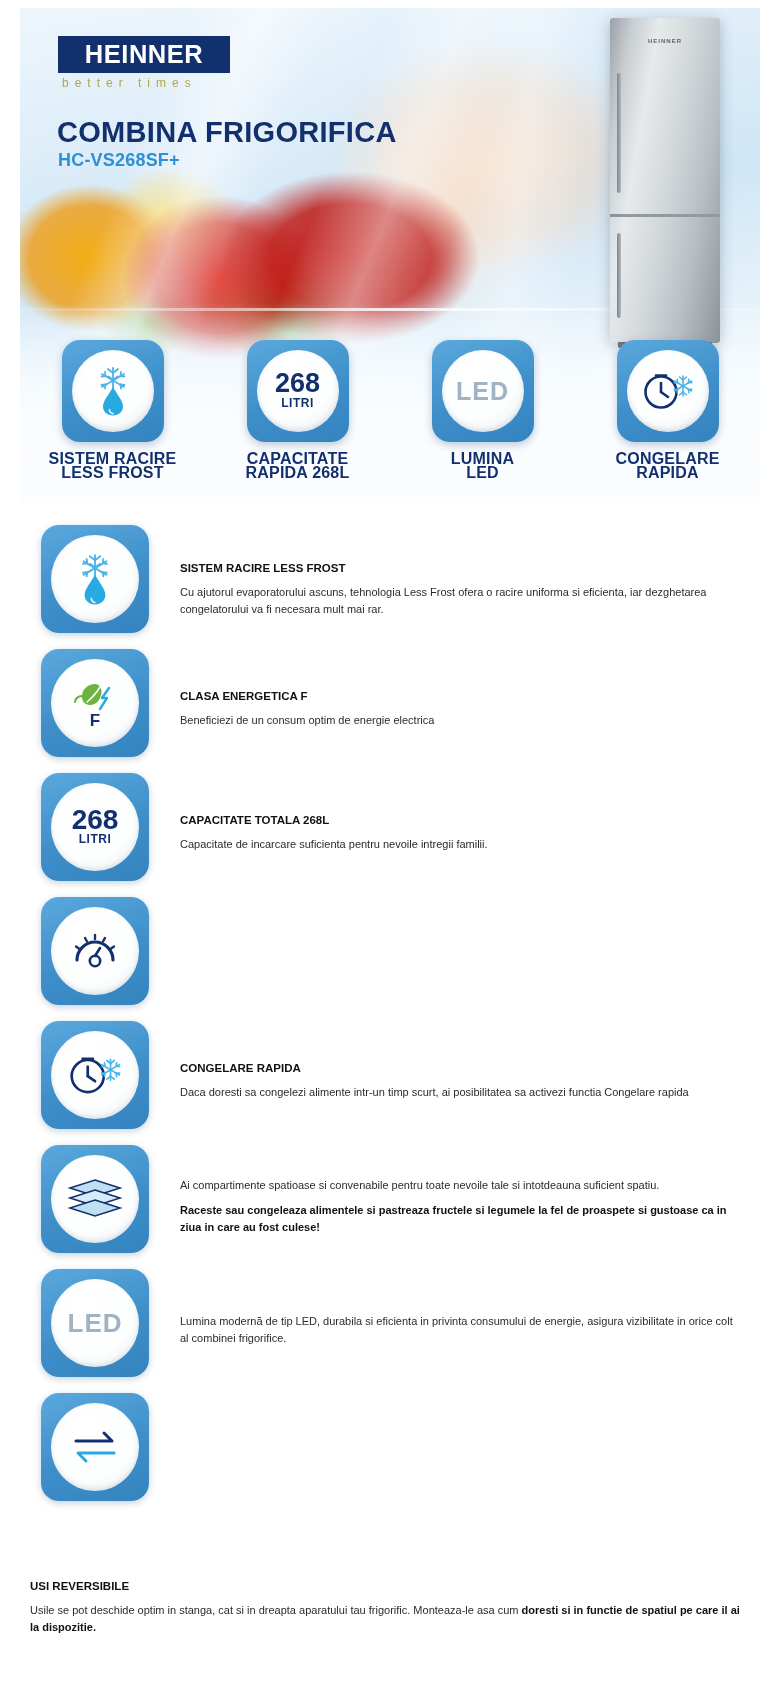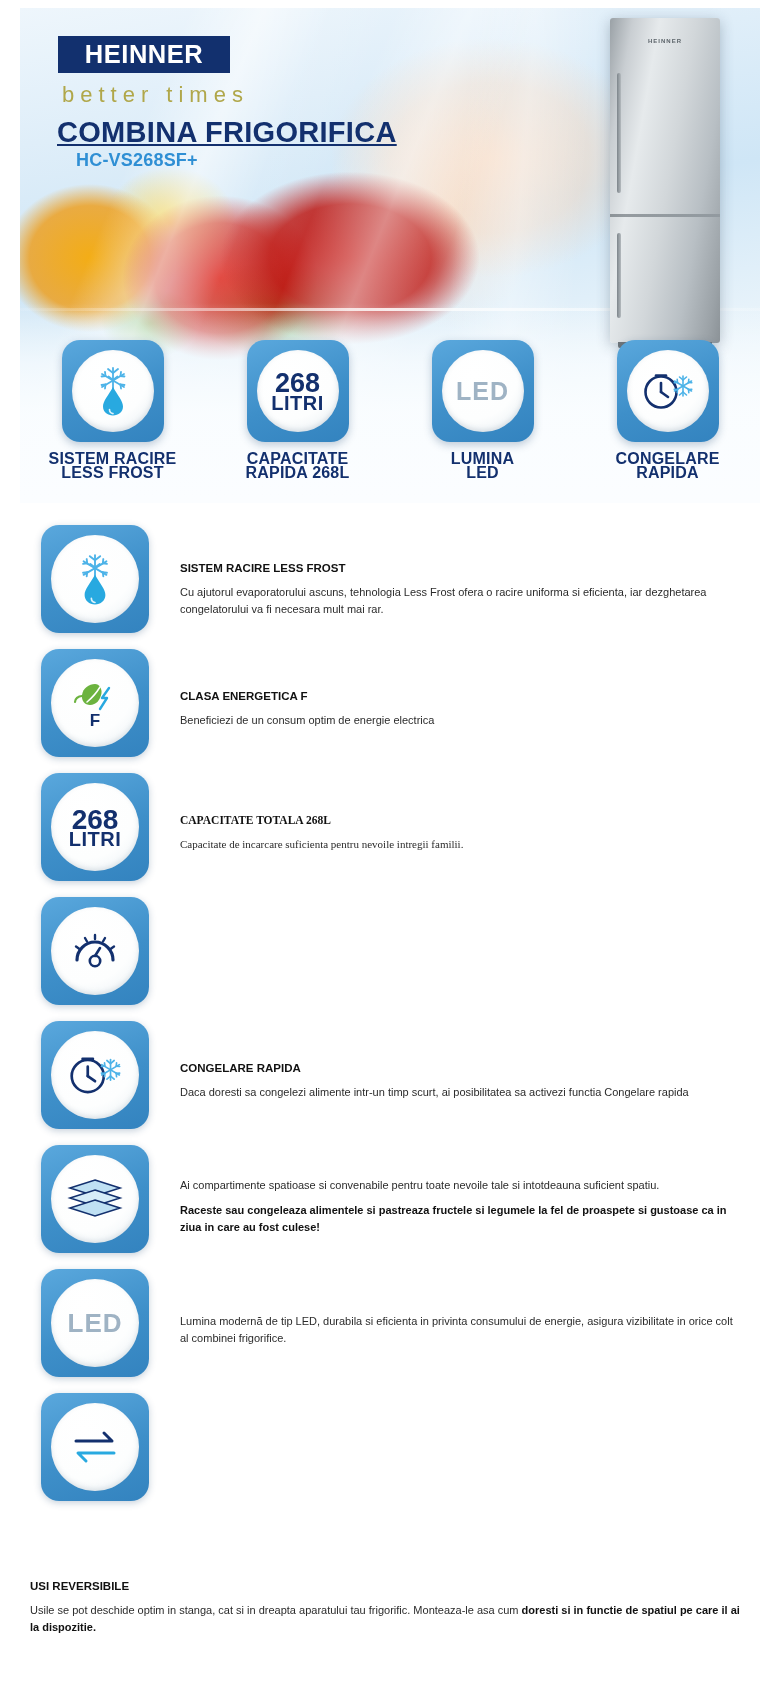--- a/index.html
+++ b/index.html
@@ -60,30 +60,30 @@
     width:172px; height:37px;
     background:#12306e;
     display:flex; align-items:center; justify-content:center;
   }
   .logo-text {
     color:#ffffff; font-weight:bold; font-size:25px;
     letter-spacing:.5px; font-family:"Liberation Sans", sans-serif;
     transform:scaleX(1.02);
   }
   .logo-tag {
-    position:absolute; left:42px; top:74px;
-    color:#b0a74a; font-size:22px; letter-spacing:6px;
+    position:absolute; left:42px; top:68px;
+    color:#b0a74a; font-size:12px; letter-spacing:6px;
     font-family:"Liberation Sans", sans-serif;
   }
   .hero-title {
     position:absolute; left:37px; top:108px;
-    color:#13306e; font-size:29px; font-weight:bold; letter-spacing:.3px;text-decoration:underline;
+    color:#13306e; font-size:29px; font-weight:bold; letter-spacing:.3px;
   }
   .hero-model {
-    position:absolute; left:56px; top:142px;
+    position:absolute; left:38px; top:142px;
     color:#2f8fd4; font-size:18px; font-weight:bold; letter-spacing:.2px;
   }
 
   
   .fridge {
     position:absolute; right:40px; top:10px;
     width:110px; height:325px;
     background:linear-gradient(100deg,#9aa1a6 0%, #c9ced2 14%, #e6eaec 30%, #d2d7da 52%, #b8bfc4 74%, #9ba2a7 92%, #8b9297 100%);
     border-radius:3px;
     box-shadow:0 3px 14px rgba(40,60,80,.3);
@@ -123,21 +123,21 @@
     box-shadow:inset 0 -2px 5px rgba(120,140,160,.25);
   }
   .badge-cap {
     margin-top:10px; text-align:center; color:#13306e;
     font-size:16px; font-weight:bold; line-height:14px; letter-spacing:.2px;
   }
   .badge-cap .l2 { display:block; }
 
   
   .num-268 { color:#13306e; font-weight:bold; font-size:27px; line-height:25px; text-align:center; }
-  .num-lit { color:#13306e; font-weight:bold; font-size:20px; line-height:15px; letter-spacing:.5px; text-align:center; }
+  .num-lit { color:#13306e; font-weight:bold; font-size:12px; line-height:15px; letter-spacing:.5px; text-align:center; }
   .led-word { color:#9fb3c4; font-weight:bold; font-size:25px; letter-spacing:1px; }
 
   
   .features { width:740px; margin:18px auto 0 auto; }
   .frow { display:flex; align-items:flex-start; margin-bottom:14px; }
   .ftile-wrap { width:150px; flex:0 0 150px; display:flex; justify-content:center; }
   .ftile {
     width:108px; height:108px; border-radius:18px;
     background:linear-gradient(160deg,#5aa8dd 0%, #3e8fc9 55%, #3383bf 100%);
     display:flex; align-items:center; justify-content:center;
@@ -337,21 +337,21 @@
     <div class="ftile-wrap">
         <div class="ftile">
       <div class="fdisc">
         <div>
           <div class="num-268" style="font-size:28px;">268</div>
           <div class="num-lit">LITRI</div>
         </div>
       </div>
     </div>
       </div>
-    <div class="ftext" style="padding-top:40px;font-family:Liberation Serif, serif;">
+    <div class="ftext" style="padding-top:40px;">
       <div class="ftitle">CAPACITATE TOTALA 268L</div>
       <div class="fbody">Capacitate de incarcare suficienta pentru nevoile  intregii familii.</div>
     </div>
   </div>
 
   <div class="frow" style="margin-top:16px;">
     <div class="ftile-wrap">
         <div class="ftile">
       <div class="fdisc">
         <svg width="56" height="48" viewBox="0 0 56 48">

